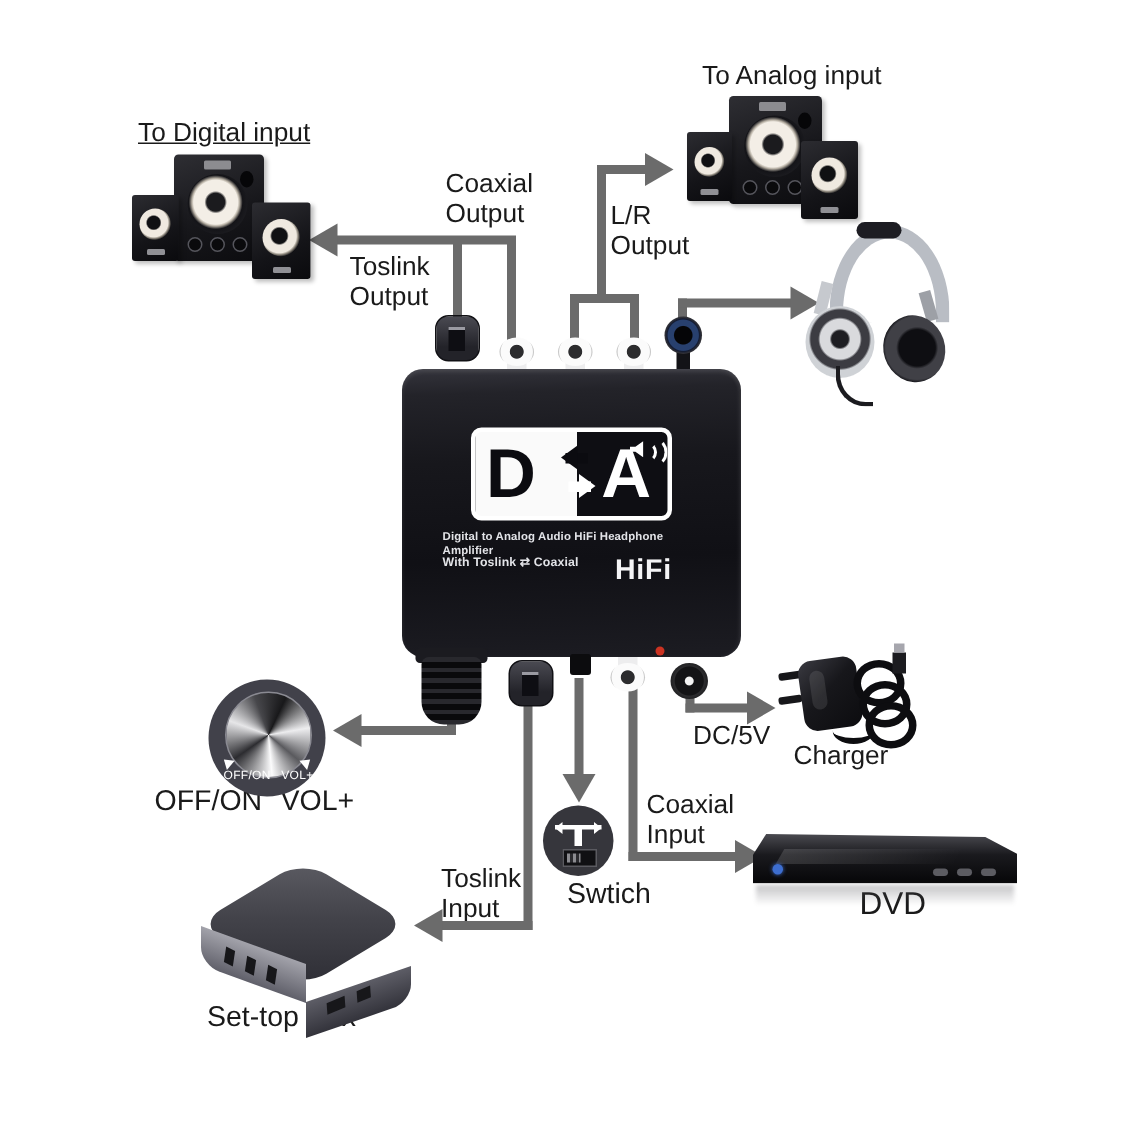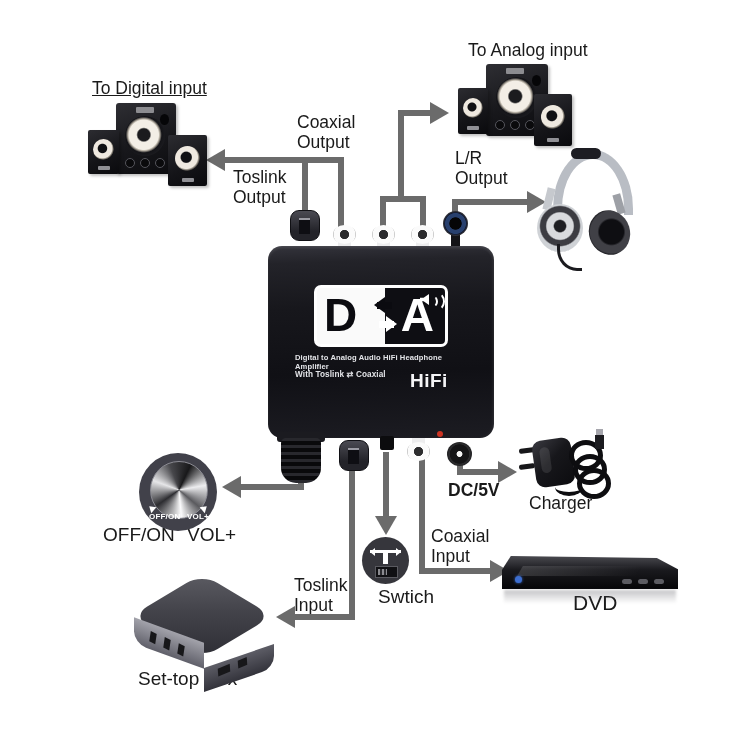--- a/index.html
+++ b/index.html
@@ -94,21 +94,21 @@
   .hp .cup-l{position:absolute;left:0;top:56px;width:46px;height:48px;border-radius:50%;
              background:radial-gradient(circle at 50% 46%,#1e1e22 0 16%,#d9dadd 20% 38%,#3c3c42 42% 56%,#cfd2d6 60% 74%,#202026 78% 100%);}
   .hp .cup-r{position:absolute;left:52px;top:62px;width:41px;height:45px;border-radius:50%;transform:rotate(-18deg);
              background:radial-gradient(circle at 55% 50%,#0e0e12 0 38%,#404046 44% 66%,#17171c 72% 100%);}
   .hp .cord{position:absolute;left:20px;top:96px;width:22px;height:24px;border-left:3px solid #1b1b1f;border-bottom:3px solid #1b1b1f;border-radius:0 0 0 80%;}
 
   
   .knob{position:absolute;left:139px;top:453px;width:78px;height:78px;border-radius:50%;background:#41414a;}
   .knob .face{position:absolute;left:11px;top:8px;width:56px;height:56px;border-radius:50%;border:1px solid #8a8a92;
         background:conic-gradient(from 25deg,#18181a,#ededef 55deg,#5a5a5e 105deg,#fbfbfc 150deg,#2c2c30 210deg,#e6e6e8 265deg,#47474b 315deg,#18181a 360deg);}
-  .knob .ktxt{position:absolute;font-size:8px;font-weight:bold;color:#fff;letter-spacing:.2px;}
+  .knob .ktxt{position:absolute;font-size:8px;font-weight:normal;color:#fff;letter-spacing:.2px;}
   .knob .koff{left:10px;bottom:10px;}
   .knob .kvol{right:8px;bottom:10px;}
   .knob .tick{position:absolute;width:0;height:0;border:4px solid transparent;}
   .knob .tick.tl{left:6px;bottom:20px;border-right:6px solid #fff;transform:rotate(40deg);}
   .knob .tick.tr{right:6px;bottom:20px;border-left:6px solid #fff;transform:rotate(-40deg);}
 
   
   .swd{position:absolute;left:362px;top:537px;width:47px;height:47px;border-radius:50%;background:#36363c;}
   .swd .br{position:absolute;top:13px;width:13px;height:11px;}
   .swd .br.bl{left:8px;border-top:3px solid #fff;border-right:3px solid #fff;}
@@ -164,24 +164,24 @@
 <body>
 
 <div class="canvas">
 
   <div class="lbl" style="left:92px;top:79px;text-decoration:underline;">To Digital input</div>
   <div class="lbl" style="left:468px;top:41px;">To Analog input</div>
   <div class="lbl" style="left:233px;top:168px;">Toslink
 Output</div>
   <div class="lbl" style="left:297px;top:113px;">Coaxial
 Output</div>
-  <div class="lbl" style="left:407px;top:149px;margin-left:48px;">L/R
+  <div class="lbl" style="left:407px;top:134px;">L/R
 Output</div>
   <div class="lbl big spaced" style="left:103px;top:524px;">OFF/ON VOL+</div>
-  <div class="lbl" style="left:448px;top:481px;font-weight:bold;">DC/5V</div>
+  <div class="lbl" style="left:462px;top:481px;">DC/5V</div>
   <div class="lbl" style="left:529px;top:494px;">Charger</div>
   <div class="lbl" style="left:431px;top:527px;">Coaxial
 Input</div>
   <div class="lbl" style="left:294px;top:576px;">Toslink
 Input</div>
   <div class="lbl big" style="left:378px;top:586px;">Swtich</div>
   <div class="lbl dvdsize" style="left:573px;top:591px;">DVD</div>
   <div class="lbl big" style="left:138px;top:668px;">Set-top Box</div>
 
   <div class="line" style="left:224px;top:157px;width:120px;height:6px;"></div>

